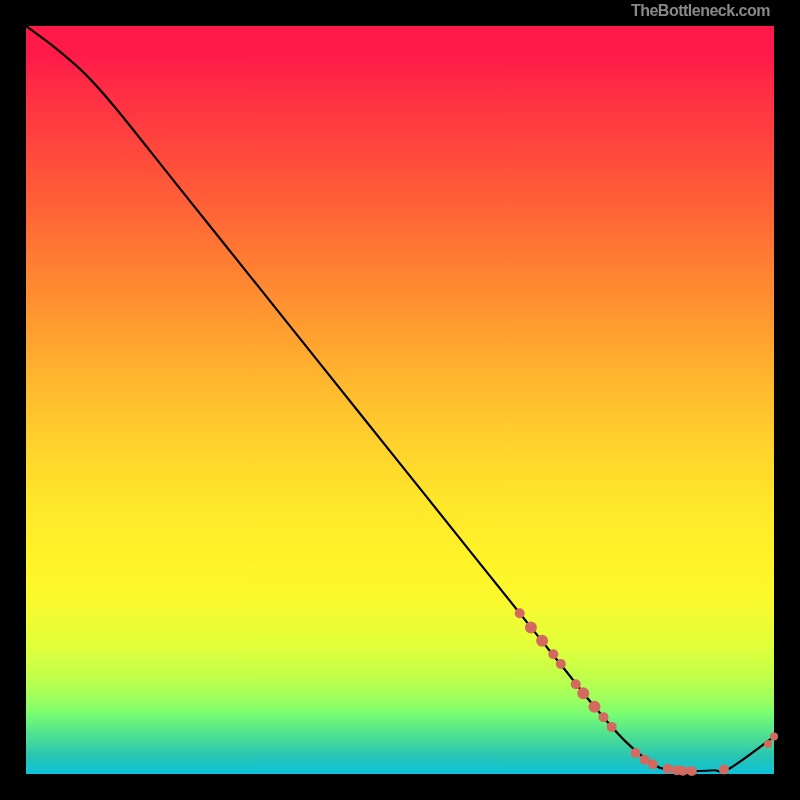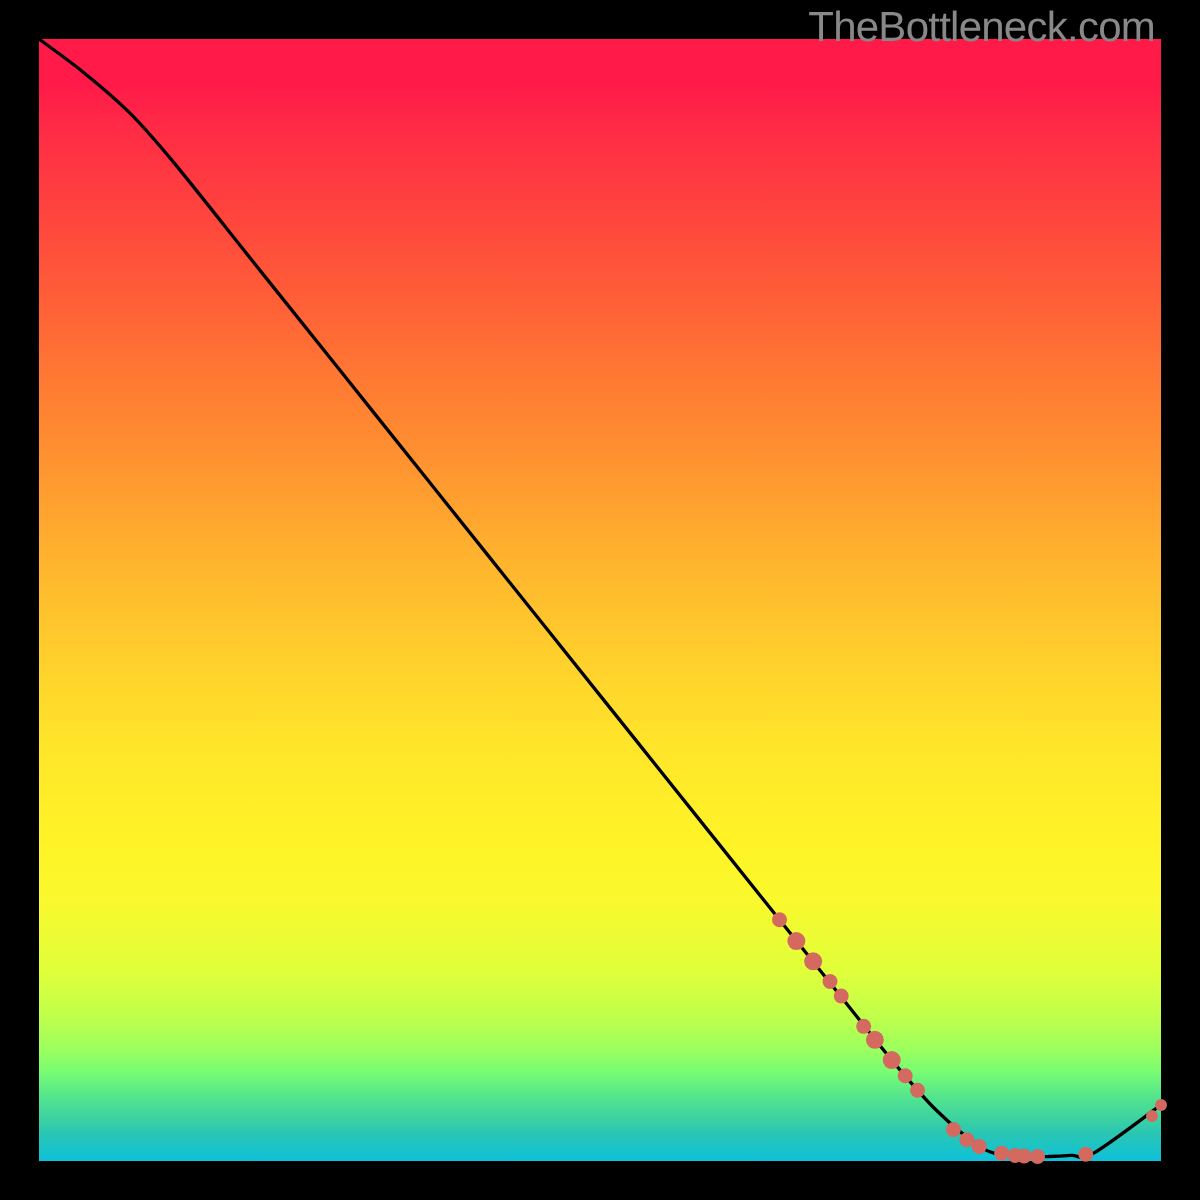--- a/index.html
+++ b/index.html
@@ -47,22 +47,22 @@
       #2ac6b3 97.5%,
       #18c3c9 99%,
       #0ec0dc 100%
     );
   }
   .watermark {
     position: absolute;
     top: 2px;
     right: 30px;
     color: #888;
-    font-size: 28px;
-    font-weight: normal;
+    font-size: 16px;
+    font-weight: bold;
     font-family: Arial, Helvetica, sans-serif;
     letter-spacing: -0.5px;
   }
   svg.curve {
     position: absolute;
     left: 0;
     top: 0;
     width: 748px;
     height: 748px;
     overflow: visible;

